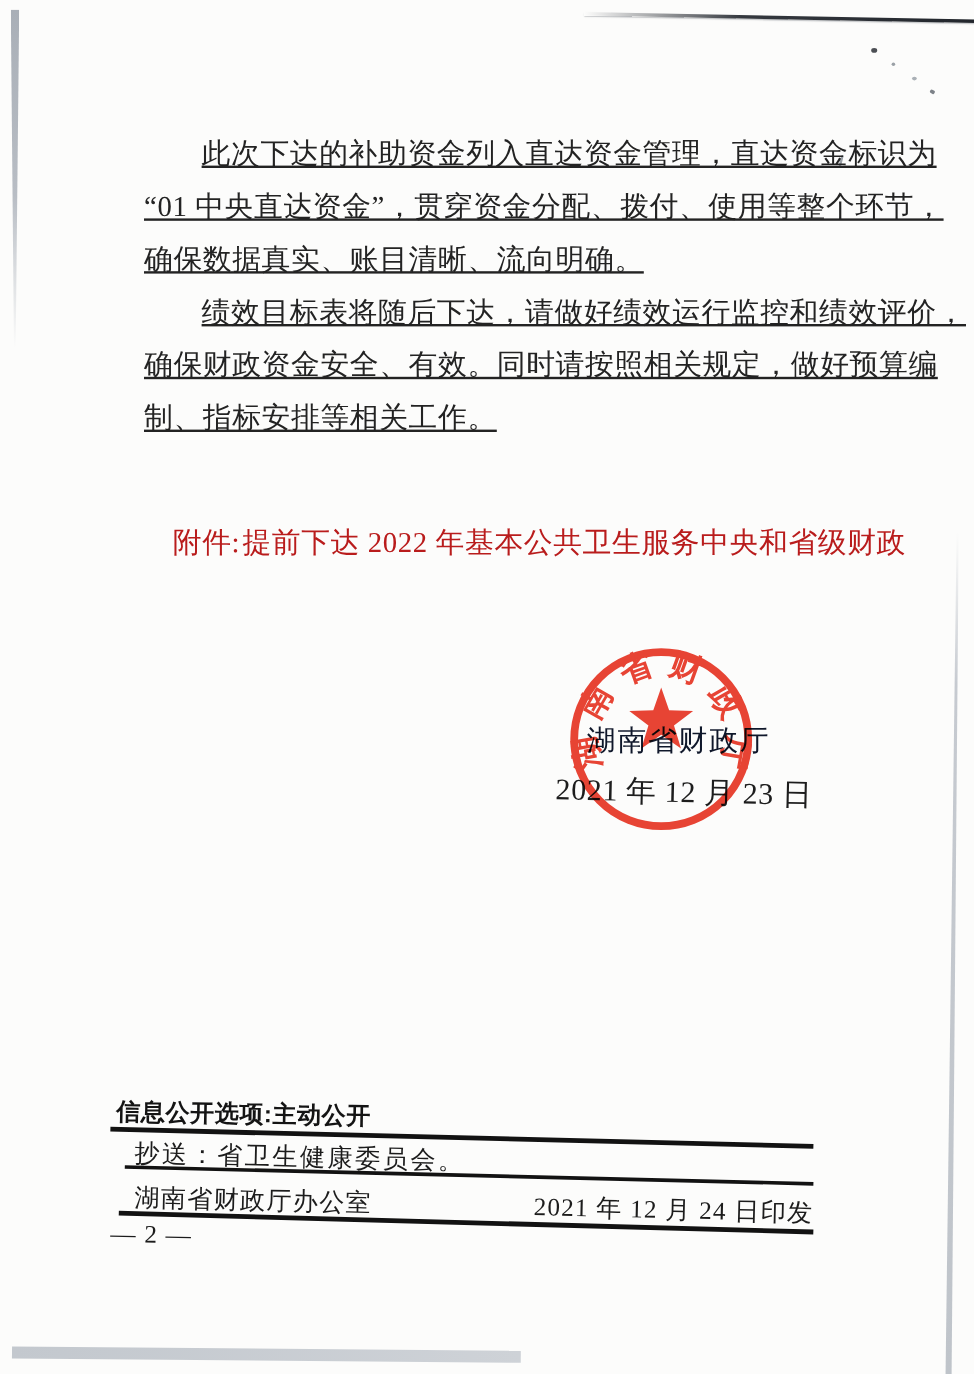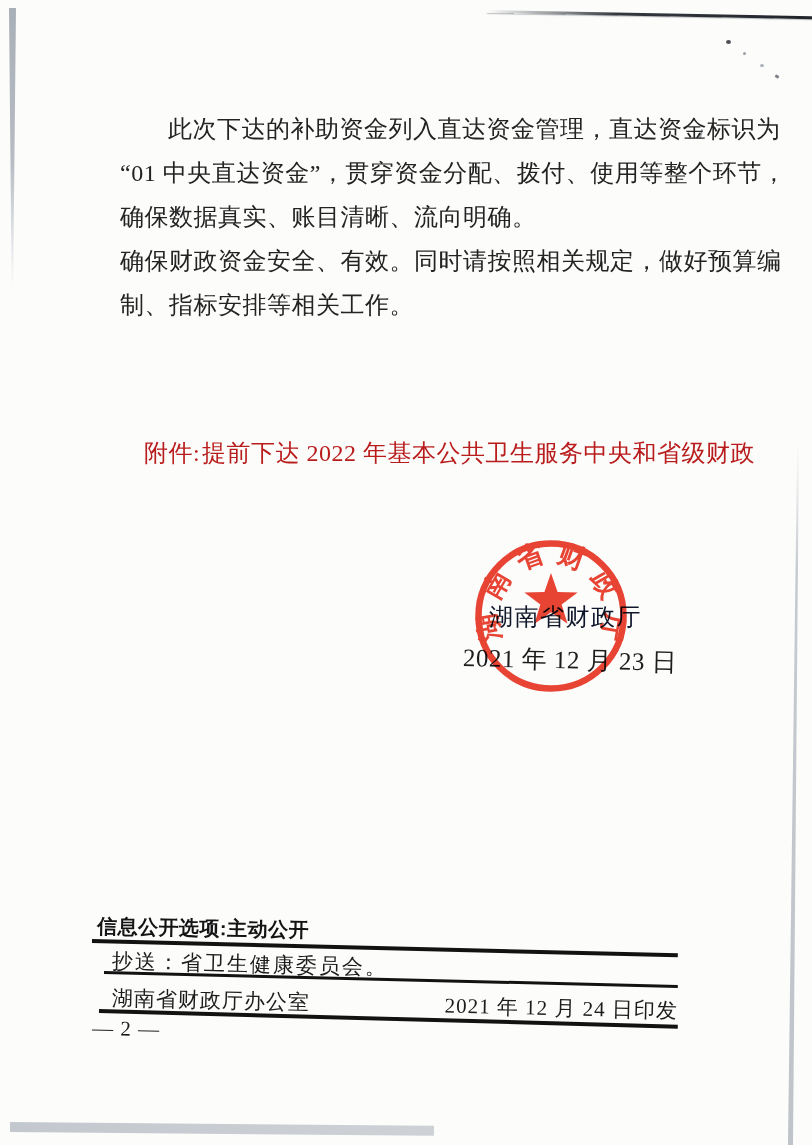--- a/index.html
+++ b/index.html
@@ -39,21 +39,21 @@
   .speck2 { left:743px; top:52px;  width:3px; height:3px; background:#9aa0a6; }
   .speck3 { left:760px; top:64px;  width:4px; height:3px; background:#aab0b6; }
   .speck4 { left:775px; top:75px;  width:4px; height:3px; background:#7d8288; transform:rotate(30deg); border-radius:1px; }
   .speck5 { left:700px; top:129px; width:2px; height:10px; background:#9aa0a6; transform:rotate(14deg); border-radius:1px; }
   
   .doc-body {
     position:absolute; left:120px; top:107px; width:604px;
     font-size:24px; line-height:44px; letter-spacing:0.5px;
     color:#232323;
   }
-  .doc-line { white-space:nowrap; }
+  .doc-line { white-space:nowrap;text-decoration:underline; }
   .doc-line.indent { text-indent:48px; }
   
   .attachment {
     position:absolute; left:144px; top:430px;
     display:flex; font-size:24px; line-height:46px; color:#b91c1c;
     letter-spacing:0.5px;
   }
   .attachment .label { width:58px; white-space:nowrap; }
   .attachment .att-lines div { white-space:nowrap; }
   
@@ -110,20 +110,21 @@
 <div class="speck speck1"></div>
 <div class="speck speck2"></div>
 <div class="speck speck3"></div>
 <div class="speck speck4"></div>
 <div class="speck speck5"></div>
 
 <div class="doc-body">
   <div class="doc-line indent">此次下达的补助资金列入直达资金管理，直达资金标识为</div>
   <div class="doc-line">“01 中央直达资金”，贯穿资金分配、拨付、使用等整个环节，</div>
   <div class="doc-line">确保数据真实、账目清晰、流向明确。</div>
+  <div class="doc-line indent">绩效目标表将随后下达，请做好绩效运行监控和绩效评价，</div>
   <div class="doc-line">确保财政资金安全、有效。同时请按照相关规定，做好预算编</div>
   <div class="doc-line">制、指标安排等相关工作。</div>
 </div>
 
 <div class="attachment">
   <div class="label">附件:</div>
   <div class="att-lines">
     <div>提前下达 2022 年基本公共卫生服务中央和省级财政</div>
   </div>
 </div>

